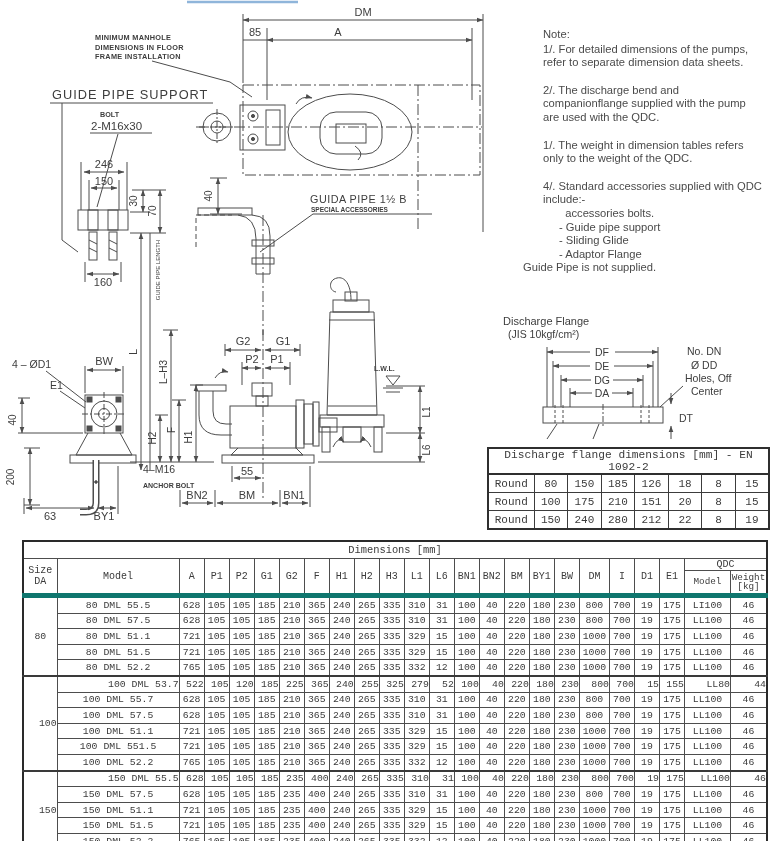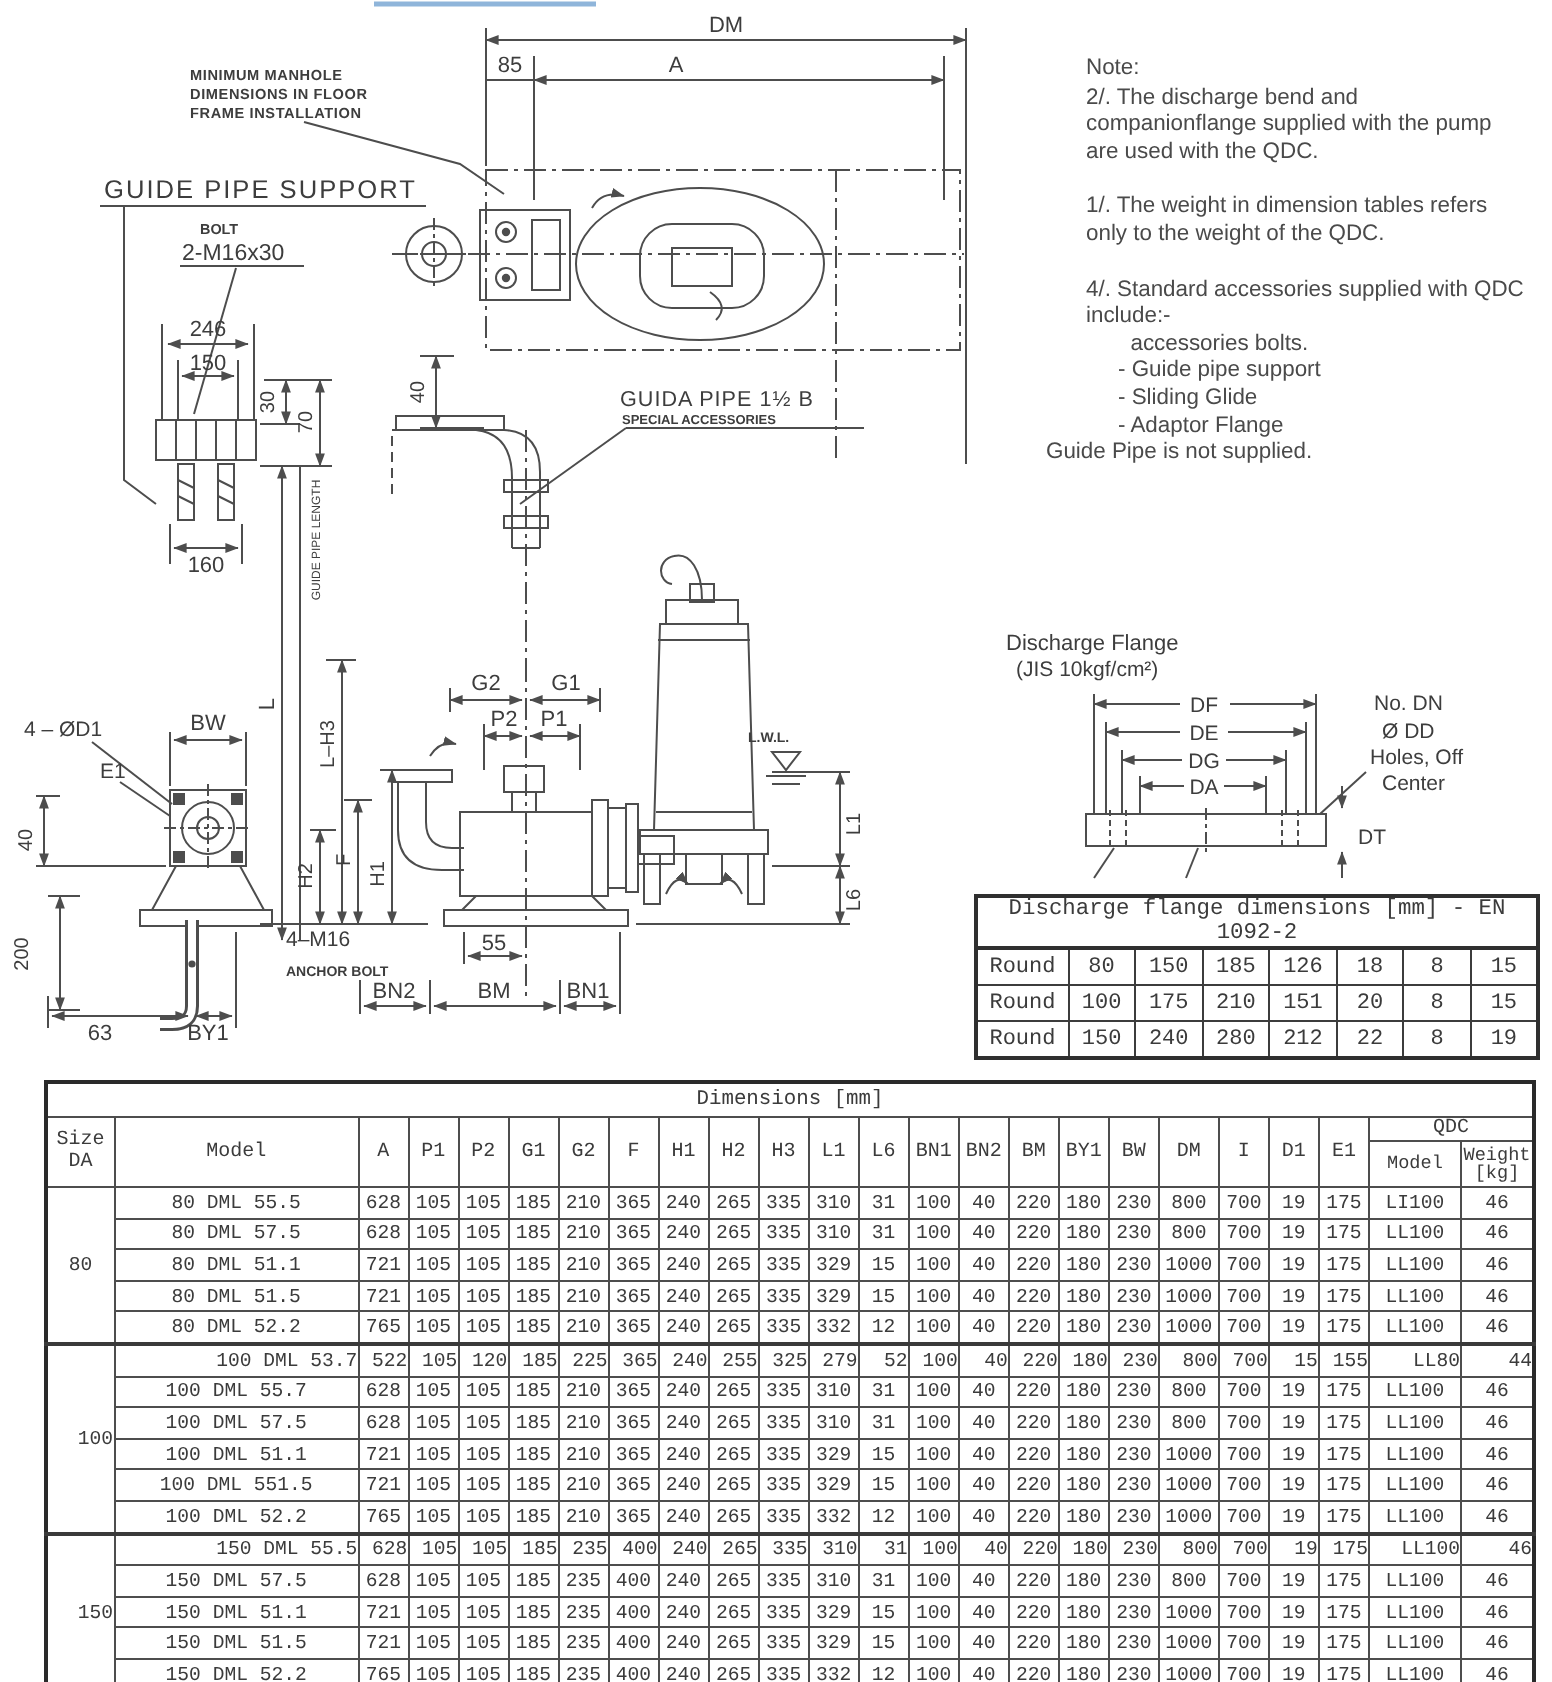--- a/index.html
+++ b/index.html
@@ -29,21 +29,21 @@
   .flange-table thead tr:nth-child(2) th{border-bottom:2px solid #2f2f2f;}
   .flange-table col.fc0{width:46px;}
 
   
   .dim-table{position:absolute;left:22px;top:540px;width:746px;table-layout:fixed;
              font-size:9.8px;color:#3b3b3b;border:2px solid #2a2a2a;}
   .dim-table th,.dim-table td{border:1px solid #4d4d4d;text-align:center;
              padding:0;font-weight:normal;overflow:hidden;white-space:nowrap;}
   .dim-table thead th{font-size:10px;}
   .dim-table .t-title th{height:16px;font-size:10.4px;}
-  .dim-table thead{border-bottom:1px solid #0f766e;padding-left:44px;}
+  .dim-table thead{border-bottom:5px solid #0f766e;padding-left:44px;}
   .dim-table tbody td{height:14.6px;}
   .dim-table .h-size,.dim-table .h-qdc{white-space:normal;line-height:11px;}
   .dim-table .h-sub{font-size:9.3px;white-space:normal;line-height:9.5px;height:22px;}
   .dim-table tr.group-start td{border-top:2px solid #3a3a3a;text-align:right;}
   col.c0{width:34px;} col.c1{width:122px;} col.cn{width:25px;}
   col.cdm{width:30px;} col.cq1{width:46px;} col.cq2{width:36px;}
   .model-cell{font-size:9.8px;}
   svg text{fill:#3d3d3d;}
 </style>
 </head>
@@ -292,20 +292,21 @@
     <text transform="translate(16,420) rotate(-90)">40</text>
     <text transform="translate(14,477) rotate(-90)">200</text>
     <text transform="translate(430,412) rotate(-90)">L1</text>
     <text transform="translate(430,450) rotate(-90)">L6</text>
   </g>
 </svg>
 
 <div class="notes">
   <p class="note-title">Note:</p>
   <div>
+      <p>1/. For detailed dimensions of the pumps, refer to separate dimension data sheets.</p>
       <p>2/. The discharge bend and companionflange supplied with the pump are used with the QDC.</p>
       <p>1/. The weight in dimension tables refers only to the weight of the QDC.</p>
       <p>4/. Standard accessories supplied with QDC include:-</p>
     </div>
   <div class="accessories">
       <div>  accessories bolts.</div>
       <div>- Guide pipe support</div>
       <div>- Sliding Glide</div>
       <div>- Adaptor Flange</div>
     </div>

